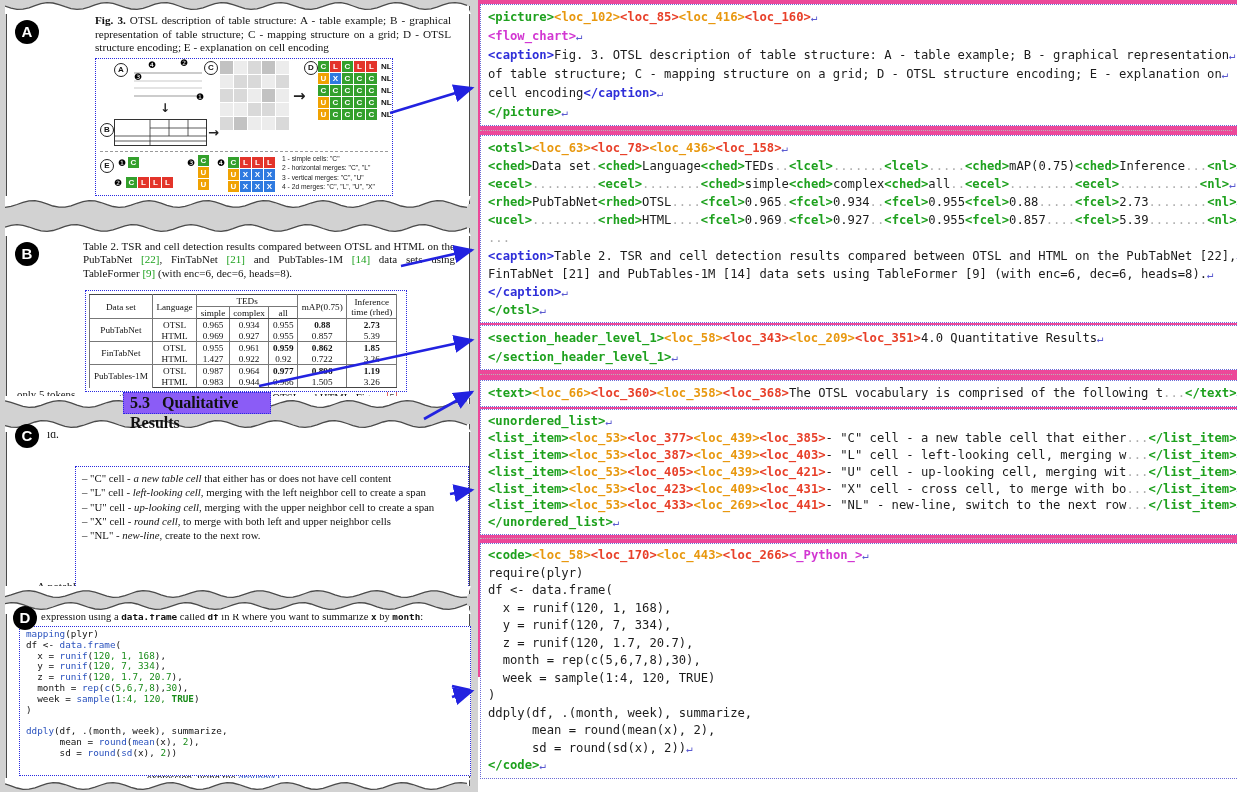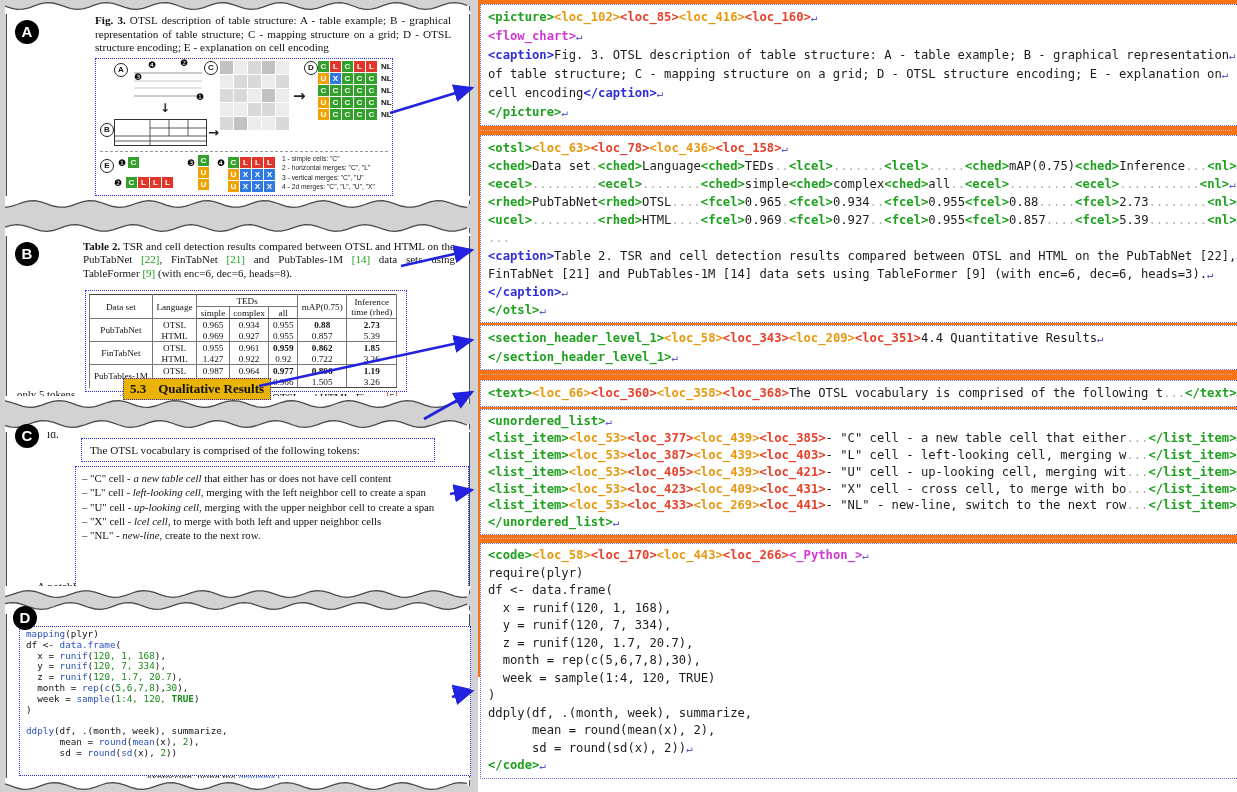--- a/index.html
+++ b/index.html
@@ -42,42 +42,42 @@
   #b-tablebox{left:78px;top:62px;width:314px;padding:3px;}
   table.bt{border-collapse:collapse;width:308px;font-size:9.2px;font-family:"Liberation Serif",serif;}
   table.bt th,table.bt td{border-left:1px solid #777;border-right:1px solid #777;
         padding:0.5px 3px;text-align:center;font-weight:normal;}
   table.bt thead tr:first-child th{border-top:1.3px solid #444;}
   table.bt thead tr:last-child th{border-bottom:1.3px solid #444;}
   table.bt .th-teds{border-bottom:1px solid #777;}
   table.bt tr.grp-start td{border-top:1px solid #777;}
   table.bt tbody tr:last-child td{border-bottom:1.3px solid #444;}
   table.bt .bold{font-weight:bold;}
-  .sec53{position:absolute;left:116px;top:150px;width:140px;height:20px;border:1.6px dotted #2a2ae0;
-         font-weight:bold;font-size:13px;line-height:20px;padding-left:6px;background:#eab308;z-index:6;}
+  .sec53{position:absolute;left:116px;top:164px;width:140px;height:20px;border:1.6px dotted #2a2ae0;
+         font-weight:bold;font-size:16px;line-height:20px;padding-left:6px;background:#8b5cf6;z-index:6;}
   .sec53 .gap{display:inline-block;width:12px;}
   .cutline{position:absolute;font-size:10.8px;z-index:1;white-space:nowrap;}
-  .rt-b{font-weight:bold;} .rt-g{color:#1ea11e;} .rt-i{font-style:italic;}
+  .rt-b{font-weight:normal;} .rt-g{color:#1ea11e;} .rt-i{font-style:italic;}
   .rt-mono{font-family:"DejaVu Sans Mono",monospace;font-size:9.3px;font-weight:bold;}
   .rt-link{color:#2a52be;font-style:italic;}
   .rt-ref{border:1px solid #d66;padding:0 1.5px;color:#333;}
   
   #c-vocabbox{left:74px;top:14px;width:344px;height:22px;font-size:11.2px;line-height:22px;padding-left:8px;}
   #c-listbox{left:68px;top:42px;width:380px;height:112px;padding:4px 6px;}
   .citem{font-size:10.8px;line-height:14.3px;padding-left:14px;text-indent:-14px;}
   .c-frag{position:absolute;left:40px;top:4px;font-size:11.5px;}
   .c-footer{position:absolute;left:30px;top:156px;width:420px;font-size:11.4px;}
   
   #d-headerline{position:absolute;left:34px;top:5px;font-size:10.5px;white-space:nowrap;}
   #d-codebox{left:12px;top:20px;width:438px;height:144px;padding:2px 6px;}
   .dcl{font-family:"DejaVu Sans Mono",monospace;font-size:9.3px;line-height:10.8px;white-space:pre;height:10.8px;}
   .cd-p{color:#111;} .cd-f{color:#2a52be;} .cd-n{color:#1a8c1a;} .cd-k{color:#1a8c1a;font-weight:bold;}
   #d-footerline{position:absolute;left:140px;top:166px;font-size:10.5px;white-space:nowrap;}
   
-  #right-panel{position:absolute;left:478px;top:0;width:759px;height:677px;background:#f97316;}
+  #right-panel{position:absolute;left:478px;top:0;width:759px;height:677px;background:#ec4899;}
   .rblock{position:absolute;left:2px;width:772px;border:1.4px dotted #6b6bd6;
           padding:3px 0 3px 7px;background:#fff;}
   .rl{white-space:pre;font-family:"DejaVu Sans Mono",monospace;font-size:12.2px;
       height:var(--lh);line-height:var(--lh);}
   .sg-t{color:#1ea11e;font-weight:bold;}
   .sg-c{color:#2f2fd9;font-weight:bold;}
   .sg-o{color:#e8980f;font-weight:bold;}
   .sg-r{color:#e8402a;font-weight:bold;}
   .sg-m{color:#d237d2;font-weight:bold;}
   .sg-x{color:#1c1c1c;}
@@ -357,45 +357,45 @@
     <svg class="tear bottom" viewBox="0 0 466 16" preserveAspectRatio="none">
         <path d="M0,4.9 L6,6.3 L12,8.4 L18,10.4 L24,11.4 L30,11.0 L36,9.4 L42,7.2 L48,5.4 L54,4.6 L60,5.2 L66,6.9 L72,9.1 L78,10.8 L84,11.4 L90,10.6 L96,8.7 L102,6.5 L108,5.0 L114,4.6 L120,5.7 L126,7.7 L132,9.8 L138,11.2 L144,11.3 L150,10.0 L156,8.0 L162,5.9 L168,4.7 L174,4.9 L180,6.3 L186,8.4 L192,10.4 L198,11.4 L204,11.0 L210,9.4 L216,7.2 L222,5.4 L228,4.6 L234,5.2 L240,6.9 L246,9.1 L252,10.8 L258,11.4 L264,10.6 L270,8.7 L276,6.5 L282,5.0 L288,4.6 L294,5.7 L300,7.7 L306,9.8 L312,11.2 L318,11.3 L324,10.0 L330,8.0 L336,5.9 L342,4.7 L348,4.9 L354,6.3 L360,8.4 L366,10.4 L372,11.4 L378,11.0 L384,9.4 L390,7.2 L396,5.4 L402,4.6 L408,5.2 L414,6.9 L420,9.1 L426,10.8 L432,11.4 L438,10.6 L444,8.7 L450,6.6 L456,5.0 L462,4.6 L466,0 L0,0 Z" fill="#ffffff"></path>
         <path d="M0,4.9 L6,6.3 L12,8.4 L18,10.4 L24,11.4 L30,11.0 L36,9.4 L42,7.2 L48,5.4 L54,4.6 L60,5.2 L66,6.9 L72,9.1 L78,10.8 L84,11.4 L90,10.6 L96,8.7 L102,6.5 L108,5.0 L114,4.6 L120,5.7 L126,7.7 L132,9.8 L138,11.2 L144,11.3 L150,10.0 L156,8.0 L162,5.9 L168,4.7 L174,4.9 L180,6.3 L186,8.4 L192,10.4 L198,11.4 L204,11.0 L210,9.4 L216,7.2 L222,5.4 L228,4.6 L234,5.2 L240,6.9 L246,9.1 L252,10.8 L258,11.4 L264,10.6 L270,8.7 L276,6.5 L282,5.0 L288,4.6 L294,5.7 L300,7.7 L306,9.8 L312,11.2 L318,11.3 L324,10.0 L330,8.0 L336,5.9 L342,4.7 L348,4.9 L354,6.3 L360,8.4 L366,10.4 L372,11.4 L378,11.0 L384,9.4 L390,7.2 L396,5.4 L402,4.6 L408,5.2 L414,6.9 L420,9.1 L426,10.8 L432,11.4 L438,10.6 L444,8.7 L450,6.6 L456,5.0 L462,4.6 L466,16 L0,16 Z" fill="#d2d2d2"></path>
         <path d="M0,4.9 L6,6.3 L12,8.4 L18,10.4 L24,11.4 L30,11.0 L36,9.4 L42,7.2 L48,5.4 L54,4.6 L60,5.2 L66,6.9 L72,9.1 L78,10.8 L84,11.4 L90,10.6 L96,8.7 L102,6.5 L108,5.0 L114,4.6 L120,5.7 L126,7.7 L132,9.8 L138,11.2 L144,11.3 L150,10.0 L156,8.0 L162,5.9 L168,4.7 L174,4.9 L180,6.3 L186,8.4 L192,10.4 L198,11.4 L204,11.0 L210,9.4 L216,7.2 L222,5.4 L228,4.6 L234,5.2 L240,6.9 L246,9.1 L252,10.8 L258,11.4 L264,10.6 L270,8.7 L276,6.5 L282,5.0 L288,4.6 L294,5.7 L300,7.7 L306,9.8 L312,11.2 L318,11.3 L324,10.0 L330,8.0 L336,5.9 L342,4.7 L348,4.9 L354,6.3 L360,8.4 L366,10.4 L372,11.4 L378,11.0 L384,9.4 L390,7.2 L396,5.4 L402,4.6 L408,5.2 L414,6.9 L420,9.1 L426,10.8 L432,11.4 L438,10.6 L444,8.7 L450,6.6 L456,5.0 L462,4.6" fill="none" stroke="#4a4a4a" stroke-width="1.3"></path>
       </svg>
   </div>
 
   <div class="card" id="card-c" style="top:424px;height:170px;">
     <div class="badge" style="left:8px;top:0px;">C</div>
     <div class="c-frag">id.</div>
-    <div class="bluebox" id="c-vocabbox"><span>The OTSL vocabulary is comprised of the following tokens:</span></div>
     <div class="bluebox" id="c-listbox">
         <div id="c-list">
           <div class="citem"><span>– "C" cell - </span><span class="rt-i">a new table cell</span><span> that either has or does not have cell content</span></div>
           <div class="citem"><span>– "L" cell - </span><span class="rt-i">left-looking cell</span><span>, merging with the left neighbor cell to create a span</span></div>
           <div class="citem"><span>– "U" cell - </span><span class="rt-i">up-looking cell</span><span>, merging with the upper neighbor cell to create a span</span></div>
-          <div class="citem"><span>– "X" cell - </span><span class="rt-i">lcel cell</span><span>, to merge with both left and upper neighbor cells</span></div>
+          <div class="citem"><span>– "X" cell - </span><span class="rt-i">round cell</span><span>, to merge with both left and upper neighbor cells</span></div>
           <div class="citem"><span>– "NL" - </span><span class="rt-i">new-line</span><span>, create to the next row.</span></div>
         </div>
       </div>
     <div class="c-footer">A notable attribute of OTSL is that it has the capability of achieving lossless</div>
     <svg class="tear top" viewBox="0 0 466 16" preserveAspectRatio="none">
         <path d="M0,9.7 L6,11.1 L12,11.3 L18,10.1 L24,8.1 L30,6.0 L36,4.7 L42,4.8 L48,6.2 L54,8.3 L60,10.3 L66,11.3 L72,11.0 L78,9.5 L84,7.4 L90,5.5 L96,4.6 L102,5.1 L108,6.8 L114,9.0 L120,10.8 L126,11.4 L132,10.6 L138,8.8 L144,6.7 L150,5.0 L156,4.6 L162,5.6 L168,7.5 L174,9.7 L180,11.1 L186,11.3 L192,10.1 L198,8.1 L204,6.0 L210,4.7 L216,4.8 L222,6.2 L228,8.3 L234,10.3 L240,11.3 L246,11.0 L252,9.5 L258,7.4 L264,5.5 L270,4.6 L276,5.1 L282,6.8 L288,9.0 L294,10.8 L300,11.4 L306,10.6 L312,8.8 L318,6.7 L324,5.0 L330,4.6 L336,5.6 L342,7.5 L348,9.7 L354,11.1 L360,11.3 L366,10.1 L372,8.1 L378,6.0 L384,4.7 L390,4.8 L396,6.2 L402,8.3 L408,10.3 L414,11.3 L420,11.0 L426,9.5 L432,7.4 L438,5.5 L444,4.6 L450,5.1 L456,6.8 L462,9.0 L466,16 L0,16 Z" fill="#ffffff"></path>
         <path d="M0,9.7 L6,11.1 L12,11.3 L18,10.1 L24,8.1 L30,6.0 L36,4.7 L42,4.8 L48,6.2 L54,8.3 L60,10.3 L66,11.3 L72,11.0 L78,9.5 L84,7.4 L90,5.5 L96,4.6 L102,5.1 L108,6.8 L114,9.0 L120,10.8 L126,11.4 L132,10.6 L138,8.8 L144,6.7 L150,5.0 L156,4.6 L162,5.6 L168,7.5 L174,9.7 L180,11.1 L186,11.3 L192,10.1 L198,8.1 L204,6.0 L210,4.7 L216,4.8 L222,6.2 L228,8.3 L234,10.3 L240,11.3 L246,11.0 L252,9.5 L258,7.4 L264,5.5 L270,4.6 L276,5.1 L282,6.8 L288,9.0 L294,10.8 L300,11.4 L306,10.6 L312,8.8 L318,6.7 L324,5.0 L330,4.6 L336,5.6 L342,7.5 L348,9.7 L354,11.1 L360,11.3 L366,10.1 L372,8.1 L378,6.0 L384,4.7 L390,4.8 L396,6.2 L402,8.3 L408,10.3 L414,11.3 L420,11.0 L426,9.5 L432,7.4 L438,5.5 L444,4.6 L450,5.1 L456,6.8 L462,9.0 L466,0 L0,0 Z" fill="#d2d2d2"></path>
         <path d="M0,9.7 L6,11.1 L12,11.3 L18,10.1 L24,8.1 L30,6.0 L36,4.7 L42,4.8 L48,6.2 L54,8.3 L60,10.3 L66,11.3 L72,11.0 L78,9.5 L84,7.4 L90,5.5 L96,4.6 L102,5.1 L108,6.8 L114,9.0 L120,10.8 L126,11.4 L132,10.6 L138,8.8 L144,6.7 L150,5.0 L156,4.6 L162,5.6 L168,7.5 L174,9.7 L180,11.1 L186,11.3 L192,10.1 L198,8.1 L204,6.0 L210,4.7 L216,4.8 L222,6.2 L228,8.3 L234,10.3 L240,11.3 L246,11.0 L252,9.5 L258,7.4 L264,5.5 L270,4.6 L276,5.1 L282,6.8 L288,9.0 L294,10.8 L300,11.4 L306,10.6 L312,8.8 L318,6.7 L324,5.0 L330,4.6 L336,5.6 L342,7.5 L348,9.7 L354,11.1 L360,11.3 L366,10.1 L372,8.1 L378,6.0 L384,4.7 L390,4.8 L396,6.2 L402,8.3 L408,10.3 L414,11.3 L420,11.0 L426,9.5 L432,7.4 L438,5.5 L444,4.6 L450,5.1 L456,6.8 L462,9.0" fill="none" stroke="#4a4a4a" stroke-width="1.3"></path>
       </svg>
     <svg class="tear bottom" viewBox="0 0 466 16" preserveAspectRatio="none">
         <path d="M0,10.7 L6,8.9 L12,6.8 L18,5.1 L24,4.6 L30,5.5 L36,7.4 L42,9.6 L48,11.1 L54,11.3 L60,10.2 L66,8.2 L72,6.1 L78,4.8 L84,4.8 L90,6.1 L96,8.2 L102,10.2 L108,11.3 L114,11.1 L120,9.6 L126,7.5 L132,5.5 L138,4.6 L144,5.1 L150,6.7 L156,8.9 L162,10.7 L168,11.4 L174,10.7 L180,8.9 L186,6.8 L192,5.1 L198,4.6 L204,5.5 L210,7.4 L216,9.6 L222,11.1 L228,11.3 L234,10.2 L240,8.2 L246,6.1 L252,4.8 L258,4.8 L264,6.1 L270,8.2 L276,10.2 L282,11.3 L288,11.1 L294,9.6 L300,7.5 L306,5.5 L312,4.6 L318,5.1 L324,6.7 L330,8.9 L336,10.7 L342,11.4 L348,10.7 L354,8.9 L360,6.8 L366,5.1 L372,4.6 L378,5.5 L384,7.4 L390,9.6 L396,11.1 L402,11.3 L408,10.2 L414,8.2 L420,6.1 L426,4.8 L432,4.8 L438,6.1 L444,8.2 L450,10.2 L456,11.3 L462,11.1 L466,0 L0,0 Z" fill="#ffffff"></path>
         <path d="M0,10.7 L6,8.9 L12,6.8 L18,5.1 L24,4.6 L30,5.5 L36,7.4 L42,9.6 L48,11.1 L54,11.3 L60,10.2 L66,8.2 L72,6.1 L78,4.8 L84,4.8 L90,6.1 L96,8.2 L102,10.2 L108,11.3 L114,11.1 L120,9.6 L126,7.5 L132,5.5 L138,4.6 L144,5.1 L150,6.7 L156,8.9 L162,10.7 L168,11.4 L174,10.7 L180,8.9 L186,6.8 L192,5.1 L198,4.6 L204,5.5 L210,7.4 L216,9.6 L222,11.1 L228,11.3 L234,10.2 L240,8.2 L246,6.1 L252,4.8 L258,4.8 L264,6.1 L270,8.2 L276,10.2 L282,11.3 L288,11.1 L294,9.6 L300,7.5 L306,5.5 L312,4.6 L318,5.1 L324,6.7 L330,8.9 L336,10.7 L342,11.4 L348,10.7 L354,8.9 L360,6.8 L366,5.1 L372,4.6 L378,5.5 L384,7.4 L390,9.6 L396,11.1 L402,11.3 L408,10.2 L414,8.2 L420,6.1 L426,4.8 L432,4.8 L438,6.1 L444,8.2 L450,10.2 L456,11.3 L462,11.1 L466,16 L0,16 Z" fill="#d2d2d2"></path>
         <path d="M0,10.7 L6,8.9 L12,6.8 L18,5.1 L24,4.6 L30,5.5 L36,7.4 L42,9.6 L48,11.1 L54,11.3 L60,10.2 L66,8.2 L72,6.1 L78,4.8 L84,4.8 L90,6.1 L96,8.2 L102,10.2 L108,11.3 L114,11.1 L120,9.6 L126,7.5 L132,5.5 L138,4.6 L144,5.1 L150,6.7 L156,8.9 L162,10.7 L168,11.4 L174,10.7 L180,8.9 L186,6.8 L192,5.1 L198,4.6 L204,5.5 L210,7.4 L216,9.6 L222,11.1 L228,11.3 L234,10.2 L240,8.2 L246,6.1 L252,4.8 L258,4.8 L264,6.1 L270,8.2 L276,10.2 L282,11.3 L288,11.1 L294,9.6 L300,7.5 L306,5.5 L312,4.6 L318,5.1 L324,6.7 L330,8.9 L336,10.7 L342,11.4 L348,10.7 L354,8.9 L360,6.8 L366,5.1 L372,4.6 L378,5.5 L384,7.4 L390,9.6 L396,11.1 L402,11.3 L408,10.2 L414,8.2 L420,6.1 L426,4.8 L432,4.8 L438,6.1 L444,8.2 L450,10.2 L456,11.3 L462,11.1" fill="none" stroke="#4a4a4a" stroke-width="1.3"></path>
       </svg>
   </div>
 
   <div class="card" id="card-d" style="top:606px;height:180px;">
     <div class="badge" style="left:6px;top:0px;">D</div>
+    <div id="d-headerline"><span class="rt-p">expression using a </span><span class="rt-mono">data.frame</span><span class="rt-p"> called </span><span class="rt-mono">df</span><span class="rt-p"> in R where you want to summarize </span><span class="rt-mono">x</span><span class="rt-p"> by </span><span class="rt-mono">month</span><span class="rt-p">:</span></div>
     <div class="bluebox" id="d-codebox">
         <div id="d-code">
           <div class="dcl"><span class="cd-f">mapping</span><span class="cd-p">(plyr)</span></div>
           <div class="dcl"><span class="cd-p">df &lt;- </span><span class="cd-f">data.frame</span><span class="cd-p">(</span></div>
           <div class="dcl"><span class="cd-p">  x = </span><span class="cd-f">runif</span><span class="cd-p">(</span><span class="cd-n">120, 1, 168</span><span class="cd-p">),</span></div>
           <div class="dcl"><span class="cd-p">  y = </span><span class="cd-f">runif</span><span class="cd-p">(</span><span class="cd-n">120, 7, 334</span><span class="cd-p">),</span></div>
           <div class="dcl"><span class="cd-p">  z = </span><span class="cd-f">runif</span><span class="cd-p">(</span><span class="cd-n">120, 1.7, 20.7</span><span class="cd-p">),</span></div>
           <div class="dcl"><span class="cd-p">  month = </span><span class="cd-f">rep</span><span class="cd-p">(</span><span class="cd-f">c</span><span class="cd-p">(</span><span class="cd-n">5,6,7,8</span><span class="cd-p">),</span><span class="cd-n">30</span><span class="cd-p">),</span></div>
           <div class="dcl"><span class="cd-p">  week = </span><span class="cd-f">sample</span><span class="cd-p">(</span><span class="cd-n">1:4, 120, </span><span class="cd-k">TRUE</span><span class="cd-p">)</span></div>
           <div class="dcl"><span class="cd-p">)</span></div>
@@ -430,26 +430,26 @@
     </div>
   <div class="rsep" style="top:130px;"></div>
   <div class="rblock" id="rb-otsl" style="top:135px;--lh:18px;">
       <div class="rl"><span class="sg-t">&lt;otsl&gt;</span><span class="sg-o">&lt;loc_63&gt;</span><span class="sg-r">&lt;loc_78&gt;</span><span class="sg-o">&lt;loc_436&gt;</span><span class="sg-r">&lt;loc_158&gt;</span><span class="sg-n">↵</span></div>
       <div class="rl"><span class="sg-t">&lt;ched&gt;</span><span class="sg-x">Data set</span><span class="sg-d">.</span><span class="sg-t">&lt;ched&gt;</span><span class="sg-x">Language</span><span class="sg-t">&lt;ched&gt;</span><span class="sg-x">TEDs</span><span class="sg-d">..</span><span class="sg-t">&lt;lcel&gt;</span><span class="sg-d">.......</span><span class="sg-t">&lt;lcel&gt;</span><span class="sg-d">.....</span><span class="sg-t">&lt;ched&gt;</span><span class="sg-x">mAP(0.75)</span><span class="sg-t">&lt;ched&gt;</span><span class="sg-x">Inference</span><span class="sg-d">...</span><span class="sg-t">&lt;nl&gt;</span><span class="sg-n">↵</span></div>
       <div class="rl"><span class="sg-t">&lt;ecel&gt;</span><span class="sg-d">.........</span><span class="sg-t">&lt;ecel&gt;</span><span class="sg-d">........</span><span class="sg-t">&lt;ched&gt;</span><span class="sg-x">simple</span><span class="sg-t">&lt;ched&gt;</span><span class="sg-x">complex</span><span class="sg-t">&lt;ched&gt;</span><span class="sg-x">all</span><span class="sg-d">..</span><span class="sg-t">&lt;ecel&gt;</span><span class="sg-d">.........</span><span class="sg-t">&lt;ecel&gt;</span><span class="sg-d">...........</span><span class="sg-t">&lt;nl&gt;</span><span class="sg-n">↵</span></div>
       <div class="rl"><span class="sg-t">&lt;rhed&gt;</span><span class="sg-x">PubTabNet</span><span class="sg-t">&lt;rhed&gt;</span><span class="sg-x">OTSL</span><span class="sg-d">....</span><span class="sg-t">&lt;fcel&gt;</span><span class="sg-x">0.965</span><span class="sg-d">.</span><span class="sg-t">&lt;fcel&gt;</span><span class="sg-x">0.934</span><span class="sg-d">..</span><span class="sg-t">&lt;fcel&gt;</span><span class="sg-x">0.955</span><span class="sg-t">&lt;fcel&gt;</span><span class="sg-x">0.88</span><span class="sg-d">.....</span><span class="sg-t">&lt;fcel&gt;</span><span class="sg-x">2.73</span><span class="sg-d">........</span><span class="sg-t">&lt;nl&gt;</span><span class="sg-n">↵</span></div>
       <div class="rl"><span class="sg-t">&lt;ucel&gt;</span><span class="sg-d">.........</span><span class="sg-t">&lt;rhed&gt;</span><span class="sg-x">HTML</span><span class="sg-d">....</span><span class="sg-t">&lt;fcel&gt;</span><span class="sg-x">0.969</span><span class="sg-d">.</span><span class="sg-t">&lt;fcel&gt;</span><span class="sg-x">0.927</span><span class="sg-d">..</span><span class="sg-t">&lt;fcel&gt;</span><span class="sg-x">0.955</span><span class="sg-t">&lt;fcel&gt;</span><span class="sg-x">0.857</span><span class="sg-d">....</span><span class="sg-t">&lt;fcel&gt;</span><span class="sg-x">5.39</span><span class="sg-d">........</span><span class="sg-t">&lt;nl&gt;</span><span class="sg-n">↵</span></div>
       <div class="rl"><span class="sg-d">...</span></div>
       <div class="rl"><span class="sg-c">&lt;caption&gt;</span><span class="sg-x">Table 2. TSR and cell detection results compared between OTSL and HTML on the PubTabNet [22],</span><span class="sg-n">↵</span></div>
-      <div class="rl"><span class="sg-x">FinTabNet [21] and PubTables-1M [14] data sets using TableFormer [9] (with enc=6, dec=6, heads=3).</span><span class="sg-n">↵</span></div>
+      <div class="rl"><span class="sg-x">FinTabNet [21] and PubTables-1M [14] data sets using TableFormer [9] (with enc=6, dec=6, heads=8).</span><span class="sg-n">↵</span></div>
       <div class="rl"><span class="sg-c">&lt;/caption&gt;</span><span class="sg-n">↵</span></div>
       <div class="rl"><span class="sg-t">&lt;/otsl&gt;</span><span class="sg-n">↵</span></div>
     </div>
   <div class="rblock" id="rb-section" style="top:325px;--lh:18.5px;">
-      <div class="rl"><span class="sg-t">&lt;section_header_level_1&gt;</span><span class="sg-o">&lt;loc_58&gt;</span><span class="sg-r">&lt;loc_343&gt;</span><span class="sg-o">&lt;loc_209&gt;</span><span class="sg-r">&lt;loc_351&gt;</span><span class="sg-x">4.4 Quantitative Results</span><span class="sg-n">↵</span></div>
+      <div class="rl"><span class="sg-t">&lt;section_header_level_1&gt;</span><span class="sg-o">&lt;loc_58&gt;</span><span class="sg-r">&lt;loc_343&gt;</span><span class="sg-o">&lt;loc_209&gt;</span><span class="sg-r">&lt;loc_351&gt;</span><span class="sg-x">4.0 Quantitative Results</span><span class="sg-n">↵</span></div>
       <div class="rl"><span class="sg-t">&lt;/section_header_level_1&gt;</span><span class="sg-n">↵</span></div>
     </div>
   <div class="rsep" style="top:374px;"></div>
   <div class="rblock" id="rb-text" style="top:380px;--lh:19px;">
       <div class="rl"><span class="sg-t">&lt;text&gt;</span><span class="sg-o">&lt;loc_66&gt;</span><span class="sg-r">&lt;loc_360&gt;</span><span class="sg-o">&lt;loc_358&gt;</span><span class="sg-r">&lt;loc_368&gt;</span><span class="sg-x">The OTSL vocabulary is comprised of the following t</span><span class="sg-d">...</span><span class="sg-t">&lt;/text&gt;</span><span class="sg-n">↵</span></div>
     </div>
   <div class="rblock" id="rb-list" style="top:409px;--lh:16.9px;">
       <div class="rl"><span class="sg-t">&lt;unordered_list&gt;</span><span class="sg-n">↵</span></div>
       <div class="rl"><span class="sg-t">&lt;list_item&gt;</span><span class="sg-o">&lt;loc_53&gt;</span><span class="sg-r">&lt;loc_377&gt;</span><span class="sg-o">&lt;loc_439&gt;</span><span class="sg-r">&lt;loc_385&gt;</span><span class="sg-x">- "C" cell - a new table cell that either</span><span class="sg-d">...</span><span class="sg-t">&lt;/list_item&gt;</span><span class="sg-n">↵</span></div>
       <div class="rl"><span class="sg-t">&lt;list_item&gt;</span><span class="sg-o">&lt;loc_53&gt;</span><span class="sg-r">&lt;loc_387&gt;</span><span class="sg-o">&lt;loc_439&gt;</span><span class="sg-r">&lt;loc_403&gt;</span><span class="sg-x">- "L" cell - left-looking cell, merging w</span><span class="sg-d">...</span><span class="sg-t">&lt;/list_item&gt;</span><span class="sg-n">↵</span></div>

